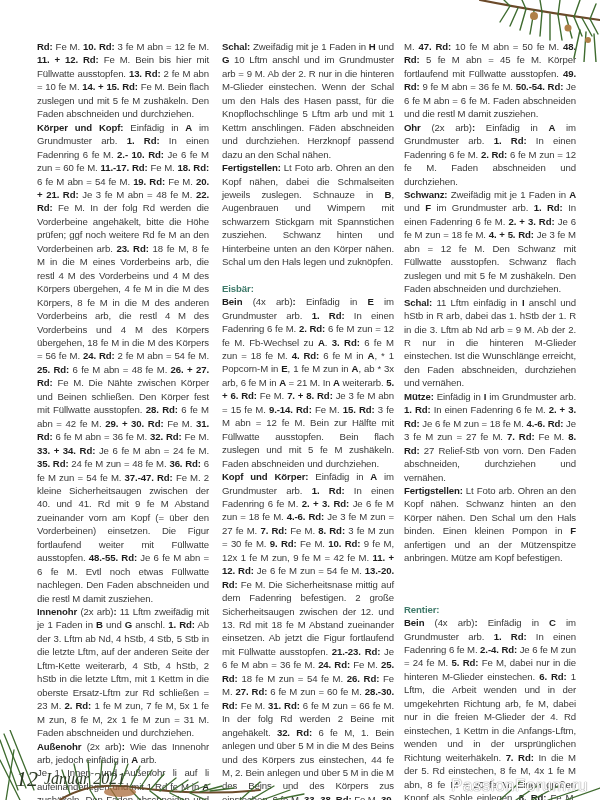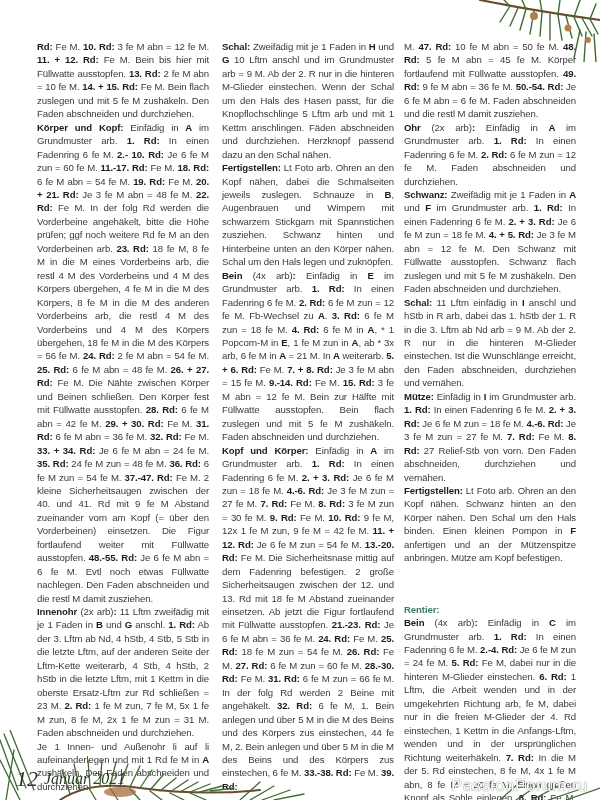--- a/index.html
+++ b/index.html
@@ -116,25 +116,27 @@
   </svg>
 
   <div class="footer-num">12</div>
   <div class="footer-date">Januar 2021</div>
   <div class="watermark">PassionForum.ru</div>
 
   <div class="col c1">
       <p class="para"><span class="b">Rd:</span><span> Fe M. </span><span class="b">10. Rd:</span><span> 3 fe M abn = 12 fe M. </span><span class="b">11. + 12. Rd:</span><span> Fe M. Bein bis hier mit Füllwatte ausstopfen. </span><span class="b">13. Rd:</span><span> 2 fe M abn = 10 fe M. </span><span class="b">14. + 15. Rd:</span><span> Fe M. Bein flach zuslegen und mit 5 fe M zushäkeln. Den Faden abschneiden und durchziehen.</span></p>
       <p class="para"><span class="b">Körper und Kopf:</span><span> Einfädig in </span><span class="b">A</span><span> im Grundmuster arb. </span><span class="b">1. Rd:</span><span> In einen Fadenring 6 fe M. </span><span class="b">2.- 10. Rd:</span><span> Je 6 fe M zun = 60 fe M. </span><span class="b">11.-17. Rd:</span><span> Fe M. </span><span class="b">18. Rd:</span><span> 6 fe M abn = 54 fe M. </span><span class="b">19. Rd:</span><span> Fe M. </span><span class="b">20. + 21. Rd:</span><span> Je 3 fe M abn = 48 fe M. </span><span class="b">22. Rd:</span><span> Fe M. In der folg Rd werden die Vorderbeine angehäkelt, bitte die Höhe prüfen; ggf noch weitere Rd fe M an den Vorderbeinen arb. </span><span class="b">23. Rd:</span><span> 18 fe M, 8 fe M in die M eines Vorderbeins arb, die restl 4 M des Vorderbeins und 4 M des Körpers übergehen, 4 fe M in die M des Körpers, 8 fe M in die M des anderen Vorderbeins arb, die restl 4 M des Vorderbeins und 4 M des Körpers übergehen, 18 fe M in die M des Körpers = 56 fe M. </span><span class="b">24. Rd:</span><span> 2 fe M abn = 54 fe M. </span><span class="b">25. Rd:</span><span> 6 fe M abn = 48 fe M. </span><span class="b">26. + 27. Rd:</span><span> Fe M. Die Nähte zwischen Körper und Beinen schließen. Den Körper fest mit Füllwatte ausstopfen. </span><span class="b">28. Rd:</span><span> 6 fe M abn = 42 fe M. </span><span class="b">29. + 30. Rd:</span><span> Fe M. </span><span class="b">31. Rd:</span><span> 6 fe M abn = 36 fe M. </span><span class="b">32. Rd:</span><span> Fe M. </span><span class="b">33. + 34. Rd:</span><span> Je 6 fe M abn = 24 fe M. </span><span class="b">35. Rd:</span><span> 24 fe M zun = 48 fe M. </span><span class="b">36. Rd:</span><span> 6 fe M zun = 54 fe M. </span><span class="b">37.-47. Rd:</span><span> Fe M. 2 kleine Sicherheitsaugen zwischen der 40. und 41. Rd mit 9 fe M Abstand zueinander vorn am Kopf (= über den Vorderbeinen) einsetzen. Die Figur fortlaufend weiter mit Füllwatte ausstopfen. </span><span class="b">48.-55. Rd:</span><span> Je 6 fe M abn = 6 fe M. Evtl noch etwas Füllwatte nachlegen. Den Faden abschneiden und die restl M damit zusziehen.</span></p>
       <p class="para"><span class="b">Innenohr</span><span> (2x arb)</span><span class="b">:</span><span> 11 Lftm zweifädig mit je 1 Faden in </span><span class="b">B</span><span> und </span><span class="b">G</span><span> anschl. </span><span class="b">1. Rd:</span><span> Ab der 3. Lftm ab Nd, 4 hStb, 4 Stb, 5 Stb in die letzte Lftm, auf der anderen Seite der Lftm-Kette weiterarb, 4 Stb, 4 hStb, 2 hStb in die letzte Lftm, mit 1 Kettm in die oberste Ersatz-Lftm zur Rd schließen = 23 M. </span><span class="b">2. Rd:</span><span> 1 fe M zun, 7 fe M, 5x 1 fe M zun, 8 fe M, 2x 1 fe M zun = 31 M. Faden abschneiden und durchziehen.</span></p>
+      <p class="para"><span class="b">Außenohr</span><span> (2x arb)</span><span class="b">:</span><span> Wie das Innenohr arb, jedoch einfädig in </span><span class="b">A</span><span> arb.</span></p>
       <p class="para"><span>Je 1 Innen- und Außenohr li auf li aufeinanderlegen und mit 1 Rd fe M in </span><span class="b">A</span><span> zushäkeln. Den Faden abschneiden und durchziehen.</span></p>
     </div>
   <div class="col c2">
       <p class="para"><span class="b">Schal:</span><span> Zweifädig mit je 1 Faden in </span><span class="b">H</span><span> und </span><span class="b">G</span><span> 10 Lftm anschl und im Grundmuster arb = 9 M. Ab der 2. R nur in die hinteren M-Glieder einstechen. Wenn der Schal um den Hals des Hasen passt, für die Knopflochschlinge 5 Lftm arb und mit 1 Kettm anschlingen. Fäden abschneiden und durchziehen. Herzknopf passend dazu an den Schal nähen.</span></p>
       <p class="para"><span class="b">Fertigstellen:</span><span> Lt Foto arb. Ohren an den Kopf nähen, dabei die Schmalseiten jeweils zuslegen. Schnauze in </span><span class="b">B</span><span>, Augenbrauen und Wimpern mit schwarzem Stickgarn mit Spannstichen zusziehen. Schwanz hinten und Hinterbeine unten an den Körper nähen. Schal um den Hals legen und zuknöpfen.</span></p>
+      <div class="para section-head" style="color: rgb(63, 122, 106);">Eisbär:</div>
       <p class="para"><span class="b">Bein</span><span> (4x arb)</span><span class="b">:</span><span> Einfädig in </span><span class="b">E</span><span> im Grundmuster arb. </span><span class="b">1. Rd:</span><span> In einen Fadenring 6 fe M. </span><span class="b">2. Rd:</span><span> 6 fe M zun = 12 fe M. Fb-Wechsel zu </span><span class="b">A</span><span>. </span><span class="b">3. Rd:</span><span> 6 fe M zun = 18 fe M. </span><span class="b">4. Rd:</span><span> 6 fe M in </span><span class="b">A</span><span>, * 1 Popcorn-M in </span><span class="b">E</span><span>, 1 fe M zun in </span><span class="b">A</span><span>, ab * 3x arb, 6 fe M in </span><span class="b">A</span><span> = 21 M. In </span><span class="b">A</span><span> weiterarb. </span><span class="b">5. + 6. Rd:</span><span> Fe M. </span><span class="b">7. + 8. Rd:</span><span> Je 3 fe M abn = 15 fe M. </span><span class="b">9.-14. Rd:</span><span> Fe M. </span><span class="b">15. Rd:</span><span> 3 fe M abn = 12 fe M. Bein zur Hälfte mit Füllwatte ausstopfen. Bein flach zuslegen und mit 5 fe M zushäkeln. Faden abschneiden und durchziehen.</span></p>
       <p class="para"><span class="b">Kopf und Körper:</span><span> Einfädig in </span><span class="b">A</span><span> im Grundmuster arb. </span><span class="b">1. Rd:</span><span> In einen Fadenring 6 fe M. </span><span class="b">2. + 3. Rd:</span><span> Je 6 fe M zun = 18 fe M. </span><span class="b">4.-6. Rd:</span><span> Je 3 fe M zun = 27 fe M. </span><span class="b">7. Rd:</span><span> Fe M. </span><span class="b">8. Rd:</span><span> 3 fe M zun = 30 fe M. </span><span class="b">9. Rd:</span><span> Fe M. </span><span class="b">10. Rd:</span><span> 9 fe M, 12x 1 fe M zun, 9 fe M = 42 fe M. </span><span class="b">11. + 12. Rd:</span><span> Je 6 fe M zun = 54 fe M. </span><span class="b">13.-20. Rd:</span><span> Fe M. Die Sicherheitsnase mittig auf dem Fadenring befestigen. 2 große Sicherheitsaugen zwischen der 12. und 13. Rd mit 18 fe M Abstand zueinander einsetzen. Ab jetzt die Figur fortlaufend mit Füllwatte ausstopfen. </span><span class="b">21.-23. Rd:</span><span> Je 6 fe M abn = 36 fe M. </span><span class="b">24. Rd:</span><span> Fe M. </span><span class="b">25. Rd:</span><span> 18 fe M zun = 54 fe M. </span><span class="b">26. Rd:</span><span> Fe M. </span><span class="b">27. Rd:</span><span> 6 fe M zun = 60 fe M. </span><span class="b">28.-30. Rd:</span><span> Fe M. </span><span class="b">31. Rd:</span><span> 6 fe M zun = 66 fe M. In der folg Rd werden 2 Beine mit angehäkelt. </span><span class="b">32. Rd:</span><span> 6 fe M, 1. Bein anlegen und über 5 M in die M des Beins und des Körpers zus einstechen, 44 fe M, 2. Bein anlegen und über 5 M in die M des Beins und des Körpers zus einstechen, 6 fe M. </span><span class="b">33.-38. Rd:</span><span> Fe M. </span><span class="b">39. Rd:</span></p>
     </div>
   <div class="col c3">
       <p class="para"><span>M. </span><span class="b">47. Rd:</span><span> 10 fe M abn = 50 fe M. </span><span class="b">48. Rd:</span><span> 5 fe M abn = 45 fe M. Körper fortlaufend mit Füllwatte ausstopfen. </span><span class="b">49. Rd:</span><span> 9 fe M abn = 36 fe M. </span><span class="b">50.-54. Rd:</span><span> Je 6 fe M abn = 6 fe M. Faden abschneiden und die restl M damit zusziehen.</span></p>
       <p class="para"><span class="b">Ohr</span><span> (2x arb)</span><span class="b">:</span><span> Einfädig in </span><span class="b">A</span><span> im Grundmuster arb. </span><span class="b">1. Rd:</span><span> In einen Fadenring 6 fe M. </span><span class="b">2. Rd:</span><span> 6 fe M zun = 12 fe M. Faden abschneiden und durchziehen.</span></p>
       <p class="para"><span class="b">Schwanz:</span><span> Zweifädig mit je 1 Faden in </span><span class="b">A</span><span> und </span><span class="b">F</span><span> im Grundmuster arb. </span><span class="b">1. Rd:</span><span> In einen Fadenring 6 fe M. </span><span class="b">2. + 3. Rd:</span><span> Je 6 fe M zun = 18 fe M. </span><span class="b">4. + 5. Rd:</span><span> Je 3 fe M abn = 12 fe M. Den Schwanz mit Füllwatte ausstopfen. Schwanz flach zuslegen und mit 5 fe M zushäkeln. Den Faden abschneiden und durchziehen.</span></p>
       <p class="para"><span class="b">Schal:</span><span> 11 Lftm einfädig in </span><span class="b">I</span><span> anschl und hStb in R arb, dabei das 1. hStb der 1. R in die 3. Lftm ab Nd arb = 9 M. Ab der 2. R nur in die hinteren M-Glieder einstechen. Ist die Wunschlänge erreicht, den Faden abschneiden, durchziehen und vernähen.</span></p>
       <p class="para"><span class="b">Mütze:</span><span> Einfädig in </span><span class="b">I</span><span> im Grundmuster arb. </span><span class="b">1. Rd:</span><span> In einen Fadenring 6 fe M. </span><span class="b">2. + 3. Rd:</span><span> Je 6 fe M zun = 18 fe M. </span><span class="b">4.-6. Rd:</span><span> Je 3 fe M zun = 27 fe M. </span><span class="b">7. Rd:</span><span> Fe M. </span><span class="b">8. Rd:</span><span> 27 Relief-Stb von vorn. Den Faden abschneiden, durchziehen und vernähen.</span></p>
       <p class="para"><span class="b">Fertigstellen:</span><span> Lt Foto arb. Ohren an den Kopf nähen. Schwanz hinten an den Körper nähen. Den Schal um den Hals binden. Einen kleinen Pompon in </span><span class="b">F</span><span> anfertigen und an der Mützenspitze anbringen. Mütze am Kopf befestigen.</span></p>

